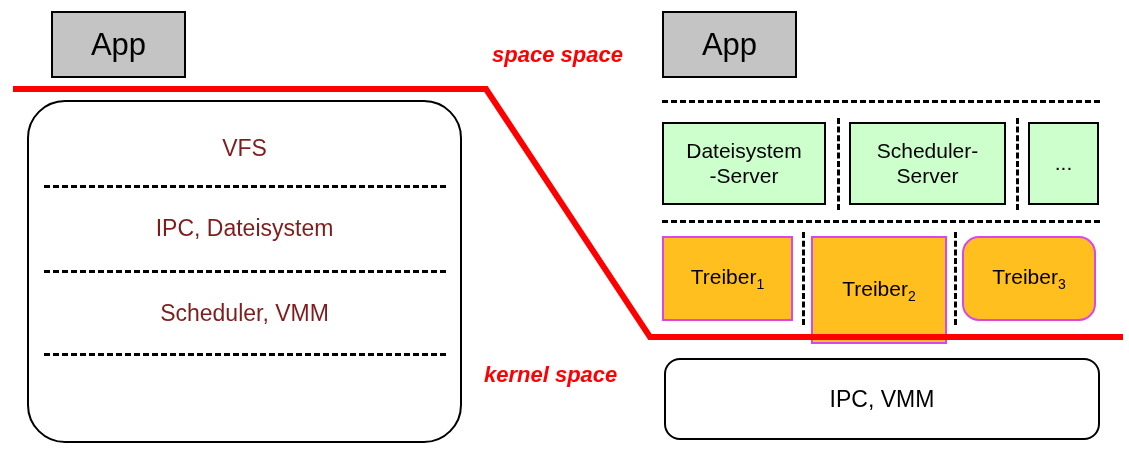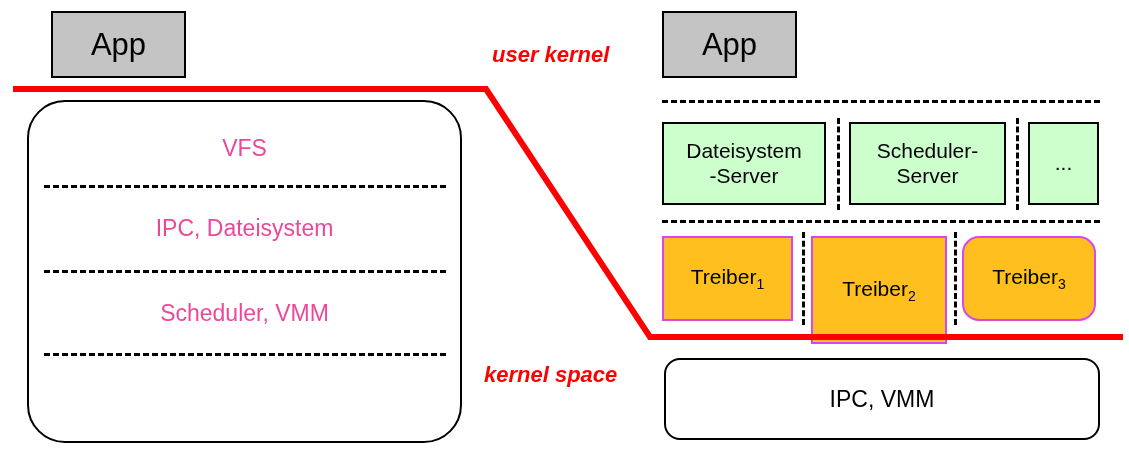--- a/index.html
+++ b/index.html
@@ -45,21 +45,21 @@
     border-radius: 16px;
     font-size: 23px;
   }
   .layer-label {
     position: absolute;
     display: flex;
     align-items: center;
     justify-content: center;
     text-align: center;
     font-size: 23px;
-    color: #ec4899;
+    color: #7f1d1d;
     font-family: "Liberation Sans", sans-serif;
   }
   .dash-h {
     position: absolute;
     height: 0;
     border-top: 3px dashed #000000;
   }
   .dash-v {
     position: absolute;
     width: 0;
@@ -172,17 +172,17 @@
   </div>
 
   <div class="box kernel-rrect-small" style="left:664px; top:358px; width:436px; height:82px;">
     <span>IPC, VMM</span>
   </div>
 
   <svg class="overlay" viewBox="0 0 1129 455">
     <polyline points="13,89 486,89 650,337 1123,337" fill="none" stroke="#ff0000" stroke-width="6" stroke-linejoin="miter" stroke-linecap="butt"></polyline>
   </svg>
 
-  <div class="space-label" style="left:492px; top:42px;">user kernel</div>
+  <div class="space-label" style="left:492px; top:42px;">space space</div>
 
   <div class="space-label" style="left:484px; top:362px;">kernel space</div>
 
 </div>
 
 </body></html>

